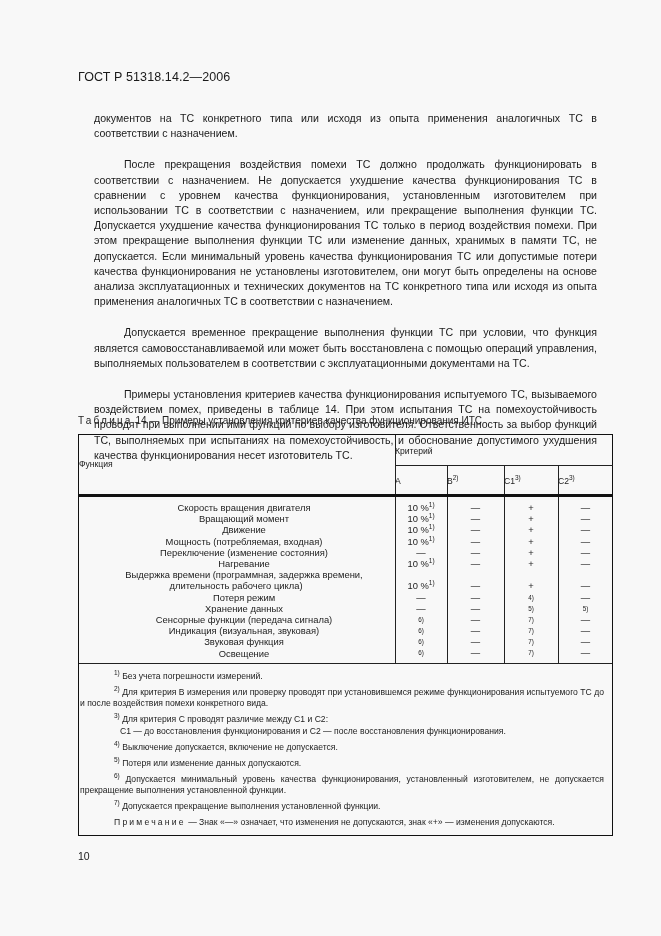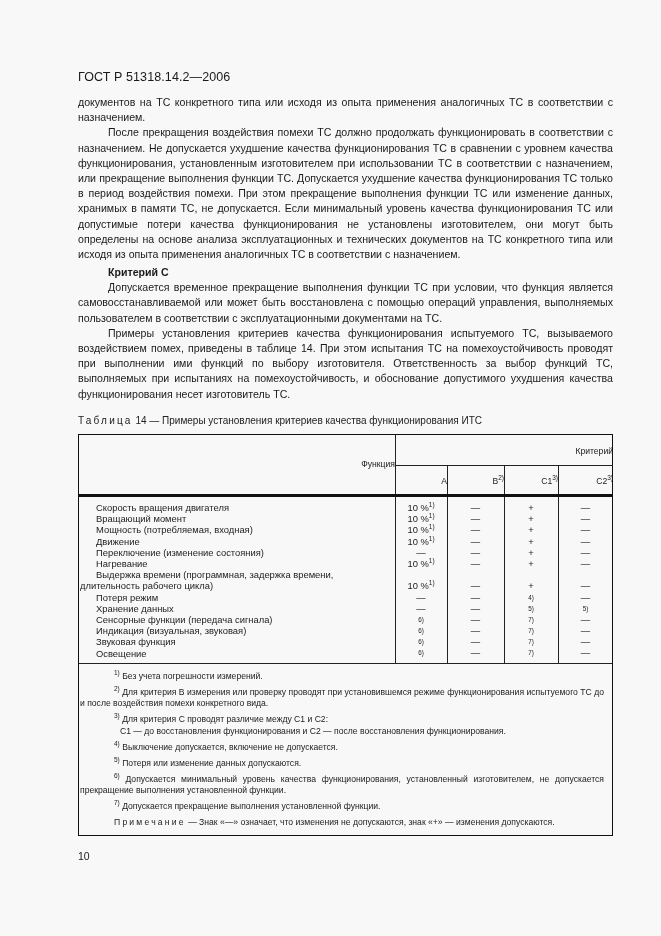--- a/index.html
+++ b/index.html
@@ -7,57 +7,56 @@
     width: 661px; height: 936px; background: #f8f8f8; position: relative;
     font-family: "Liberation Sans", sans-serif; color: #1a1a1a; overflow: hidden;
   }
   .abs { position: absolute; }
   .header {
     left: 78px; top: 70px; font-size: 12.5px; font-weight: normal; letter-spacing: 0.1px;
   }
   .body-text {
     left: 78px; width: 535px; font-size: 10.6px; line-height: 15.2px; text-align: justify;
   }
-  .p { margin: 0; text-indent: 0; }
+  .p { margin: 16px; text-indent: 0; }
   .p.indent { text-indent: 30px; }
   .h { margin: 2px 0 0 0; font-weight: bold; padding-left: 30px; line-height: 16px; }
   .caption {
     left: 78px; top: 415px; font-size: 10px; color: #222;
   }
   .caption .spaced { letter-spacing: 2.2px; }
   .table-box {
     left: 78px; top: 434px; width: 535px; height: 402px;
     border: 1.4px solid #111; box-sizing: border-box;
   }
   .vline { position: absolute; width: 0; border-left: 1px solid #222; }
   .hline { position: absolute; height: 0; border-top: 1px solid #222; }
   .thick { border-top: 3px solid #111; }
-  .cell-text { position: absolute; font-size: 8.6px; color: #222; text-align: right; }
-  .func-list { position: absolute; left: 1px; top: 67px; width: 312px; font-size: 9.4px; line-height: 11.2px; color: #222; }
+  .cell-text { position: absolute; font-size: 8.6px; color: #222; text-align: left; }
+  .func-list { position: absolute; left: 1px; top: 67px; width: 312px; font-size: 9.4px; line-height: 11.2px; color: #222; text-align: center; }
   .func-item { padding-left: 16px; white-space: nowrap; }
   .func-item.wrap { white-space: normal; text-indent: 16px; padding-left: 0; }
   .col { position: absolute; top: 67px; font-size: 9.4px; line-height: 11.2px; text-align: center; color: #222; }
   .col .v { height: 11.2px; }
   sup, .sup { font-size: 6.5px; vertical-align: 4px; line-height: 0; }
   .small-note { font-size: 6.3px; }
   .notes { position: absolute; left: 1px; top: 236px; width: 524px; font-size: 8.6px; line-height: 11.6px; color: #222; }
   .note { text-indent: 34px; margin-bottom: 4.3px; text-align: justify; }
   .note.sub { text-indent: 40px; margin-top: -4.3px; }
   .note.gap { }
   .page-num { left: 78px; top: 850px; font-size: 10.5px; }
 </style>
 </head>
 <body>
 
 <div class="abs header">ГОСТ Р 51318.14.2—2006</div>
 
 <div class="abs body-text" style="top:95px;">
   <p class="p">документов на ТС конкретного типа или исходя из опыта применения аналогичных ТС в соответствии с назначением.</p>
   <p class="p indent">После прекращения воздействия помехи ТС должно продолжать функционировать в соответствии с назначением. Не допускается ухудшение качества функционирования ТС в сравнении с уровнем качества функционирования, установленным изготовителем при использовании ТС в соответствии с назначением, или прекращение выполнения функции ТС. Допускается ухудшение качества функционирования ТС только в период воздействия помехи. При этом прекращение выполнения функции ТС или изменение данных, хранимых в памяти ТС, не допускается. Если минимальный уровень качества функционирования ТС или допустимые потери качества функционирования не установлены изготовителем, они могут быть определены на основе анализа эксплуатационных и технических документов на ТС конкретного типа или исходя из опыта применения аналогичных ТС в соответствии с назначением.</p>
-  <p class="h">Критерий С</p>
   <p class="p indent">Допускается временное прекращение выполнения функции ТС при условии, что функция является самовосстанавливаемой или может быть восстановлена с помощью операций управления, выполняемых пользователем в соответствии с эксплуатационными документами на ТС.</p>
   <p class="p indent">Примеры установления критериев качества функционирования испытуемого ТС, вызываемого воздействием помех, приведены в таблице 14. При этом испытания ТС на помехоустойчивость проводят при выполнении ими функций по выбору изготовителя. Ответственность за выбор функций ТС, выполняемых при испытаниях на помехоустойчивость, и обоснование допустимого ухудшения качества функционирования несет изготовитель ТС.</p>
 </div>
 
 <div class="abs caption">
   <span class="spaced">Таблица</span>
   <span>14 — Примеры установления критериев качества функционирования ИТС</span>
 </div>
 
 <div class="abs table-box">
@@ -74,22 +73,22 @@
   <div class="cell-text" style="left:0; top:24px; width:316px;">Функция</div>
   <div class="cell-text" style="left:316px; top:11px; width:218px;">Критерий</div>
   <div class="cell-text" style="left:316px; top:41px; width:52px;">А</div>
   <div class="cell-text" style="left:368px; top:41px; width:57px;"><span>В</span><span class="sup">2)</span></div>
   <div class="cell-text" style="left:425px; top:41px; width:54px;"><span>С1</span><span class="sup">3)</span></div>
   <div class="cell-text" style="left:479px; top:41px; width:55px;"><span>С2</span><span class="sup">3)</span></div>
 
   <div class="func-list">
     <div class="func-item">Скорость вращения двигателя</div>
     <div class="func-item">Вращающий момент</div>
+    <div class="func-item">Движение</div>
     <div class="func-item">Мощность (потребляемая, входная)</div>
-    <div class="func-item">Движение</div>
     <div class="func-item">Переключение (изменение состояния)</div>
     <div class="func-item">Нагревание</div>
     <div class="func-item wrap">Выдержка времени (программная, задержка времени, длительность рабочего цикла)</div>
     <div class="func-item">Потеря режим</div>
     <div class="func-item">Хранение данных</div>
     <div class="func-item">Сенсорные функции (передача сигнала)</div>
     <div class="func-item">Индикация (визуальная, звуковая)</div>
     <div class="func-item">Звуковая функция</div>
     <div class="func-item">Освещение</div>
   </div>

